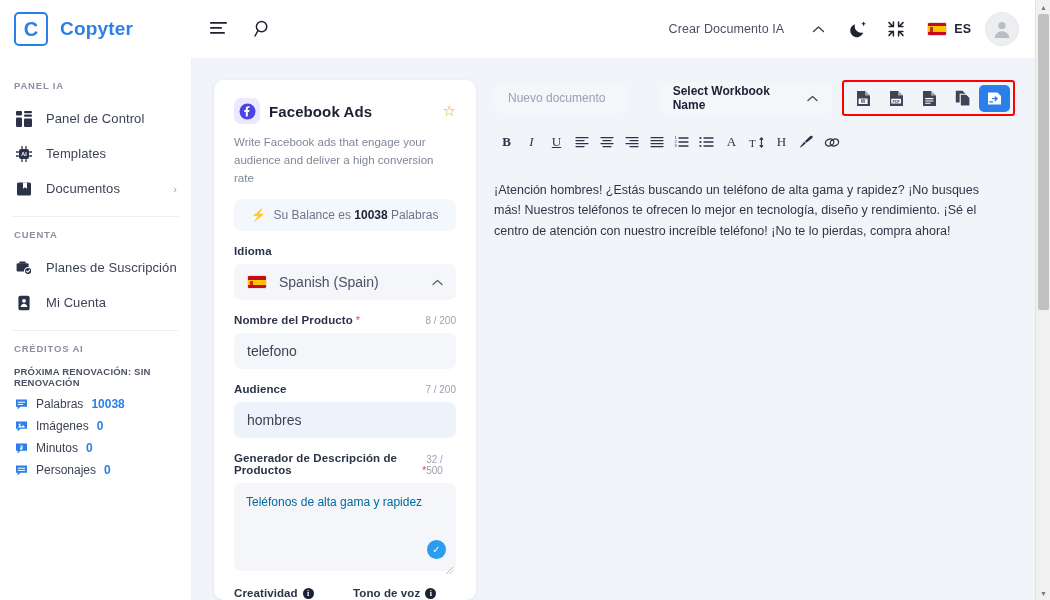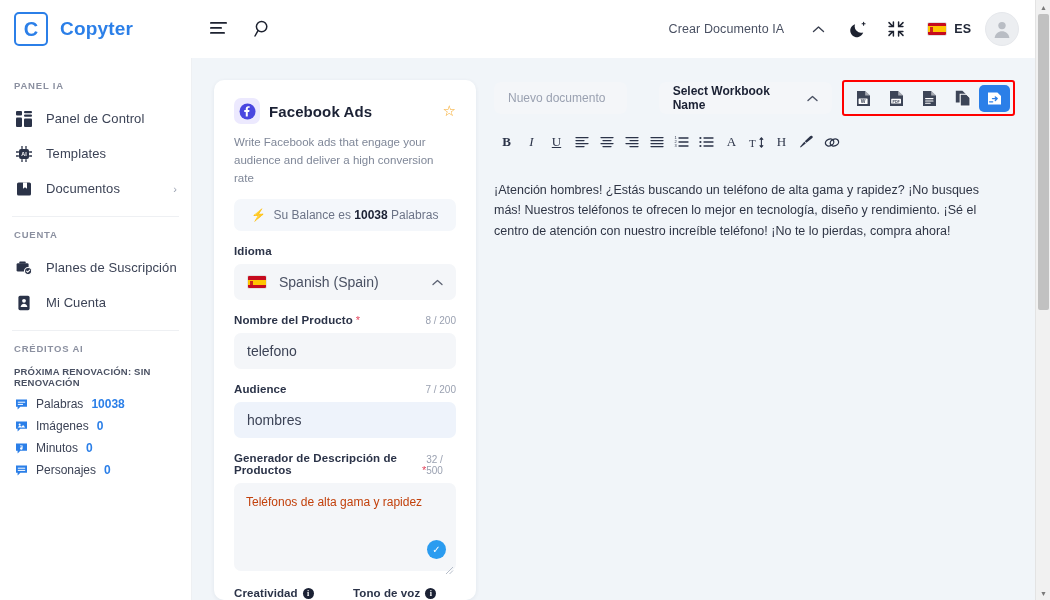--- a/index.html
+++ b/index.html
@@ -116,21 +116,21 @@
     display: flex; align-items: center; padding: 0 12px; cursor: pointer;
     font-size: 14px; color: #4a5163; border: 1px solid transparent;
   }
   .select .flag { margin-right: 12px; }
   .select .sel-caret { margin-left: auto; color: #5c6273; font-size: 11px; }
   .input { cursor: text; color: #3c4356; }
   .input.focus { background: #eef3fb; }
   .ta-wrap { position: relative; margin-top: 7px; }
   .textarea {
     background: #f4f6f9; border-radius: 7px; height: 88px; padding: 10px 12px;
-    font-size: 12px; color: #c2410c; line-height: 1.5;
+    font-size: 12px; color: #0369a1; line-height: 1.5;
   }
   .ta-check {
     position: absolute; right: 10px; bottom: 12px; width: 19px; height: 19px;
     background: #2b9cf0; border-radius: 50%; display: flex; align-items: center;
     justify-content: center; color: #fff; font-size: 10px; cursor: pointer;
   }
   .ta-grip { position: absolute; right: 2px; bottom: 1px; width: 9px; height: 9px; color:#b6bdc9; }
   .two-col { display: flex; gap: 16px; margin-top: 16px; }
   .two-col .col { flex: 1; min-width: 0; }
 

